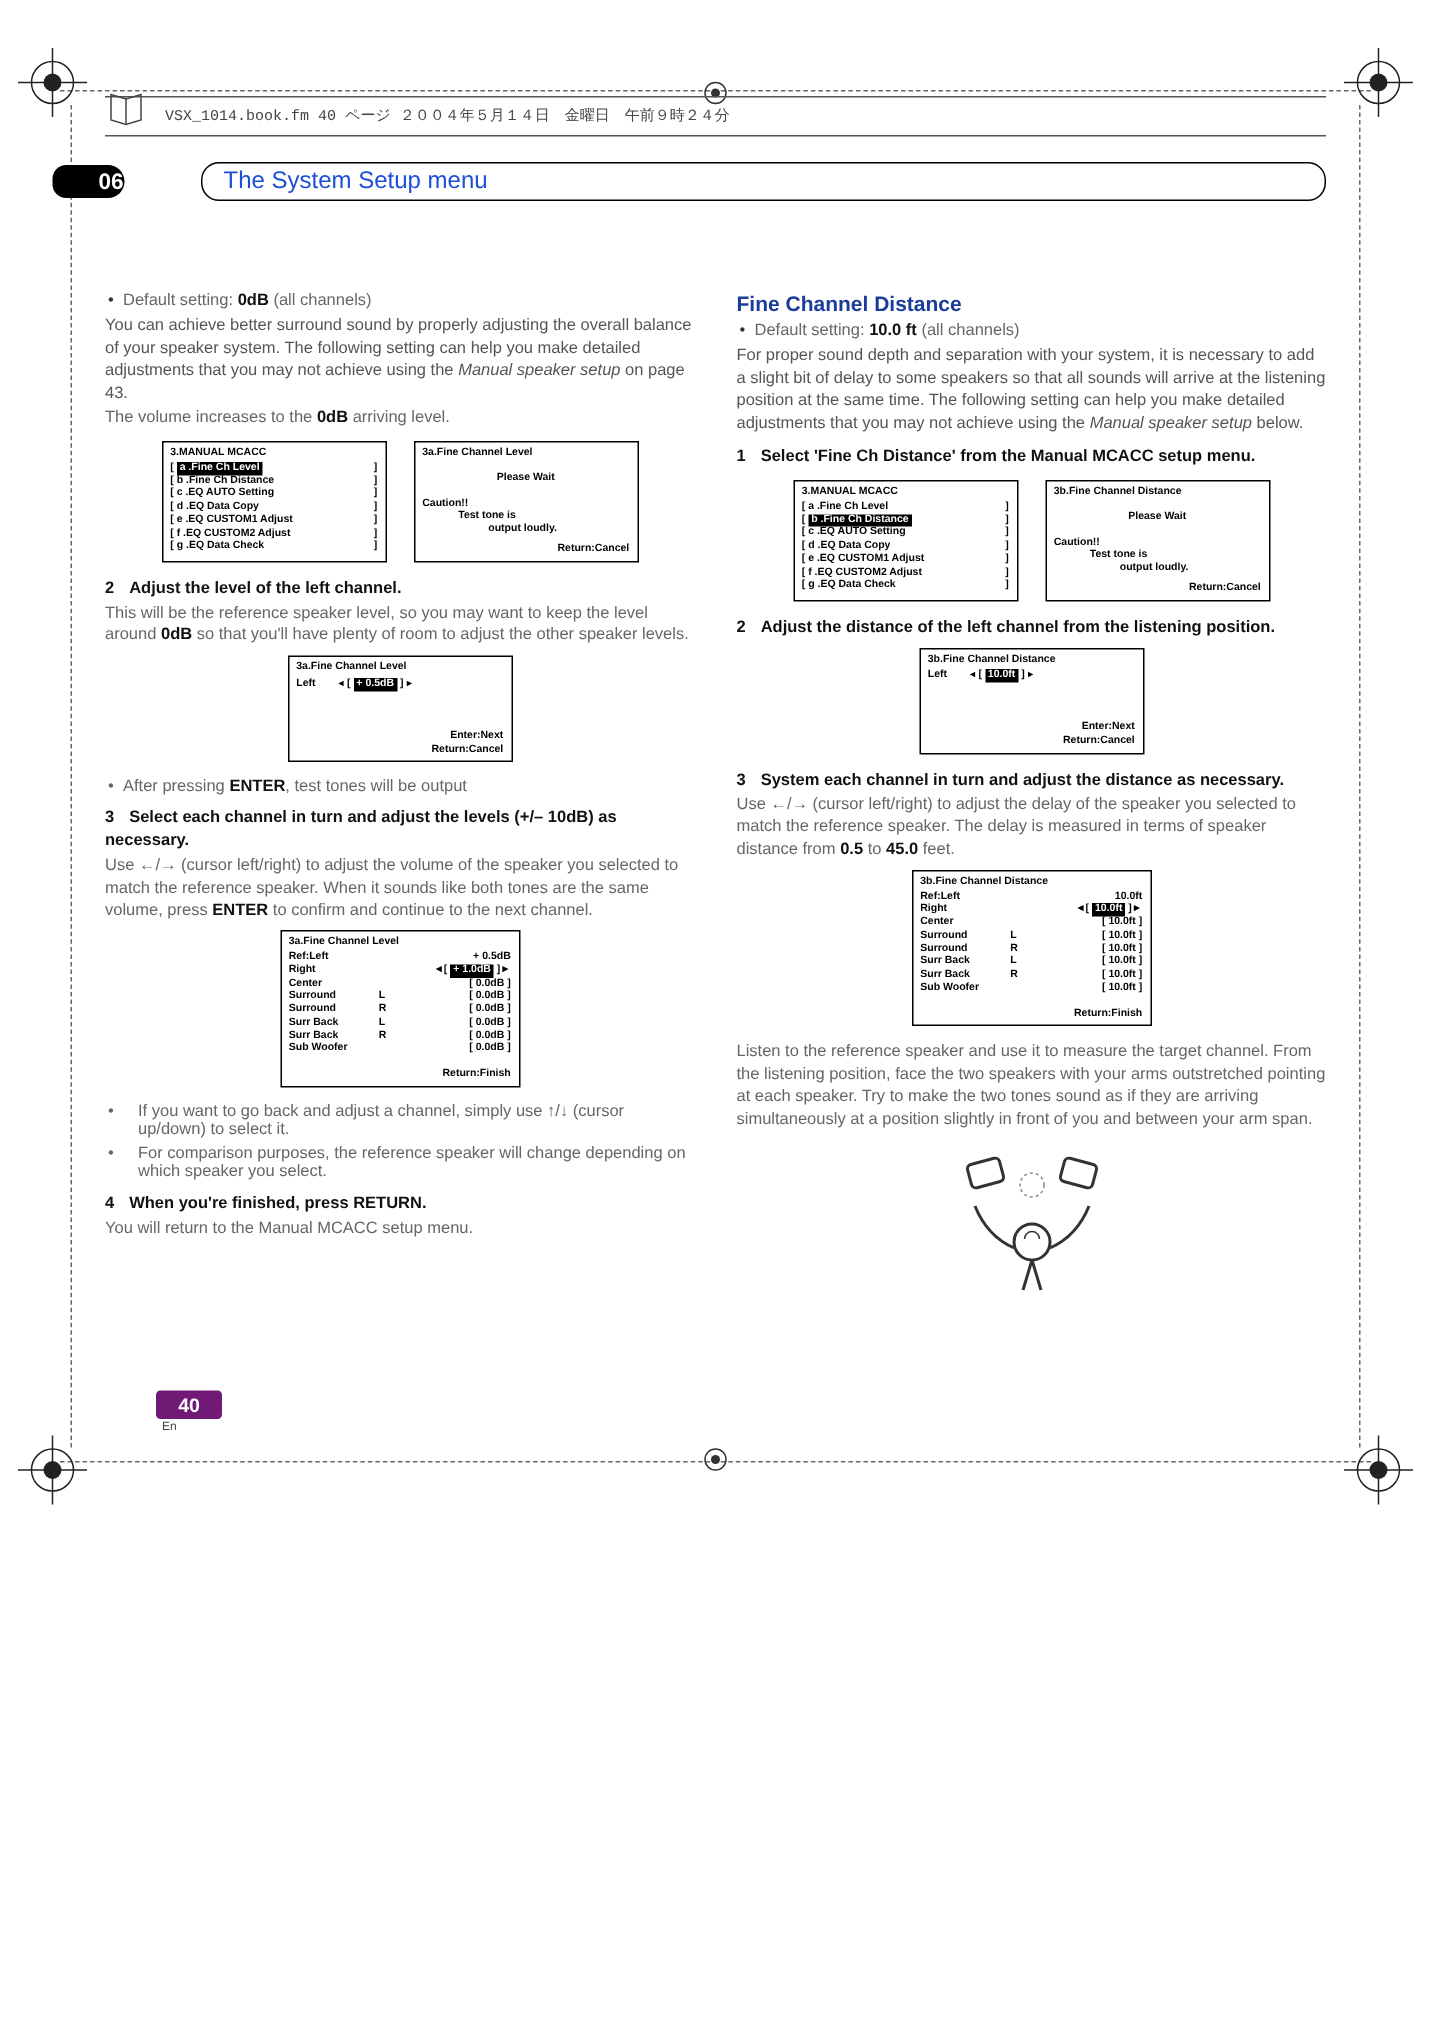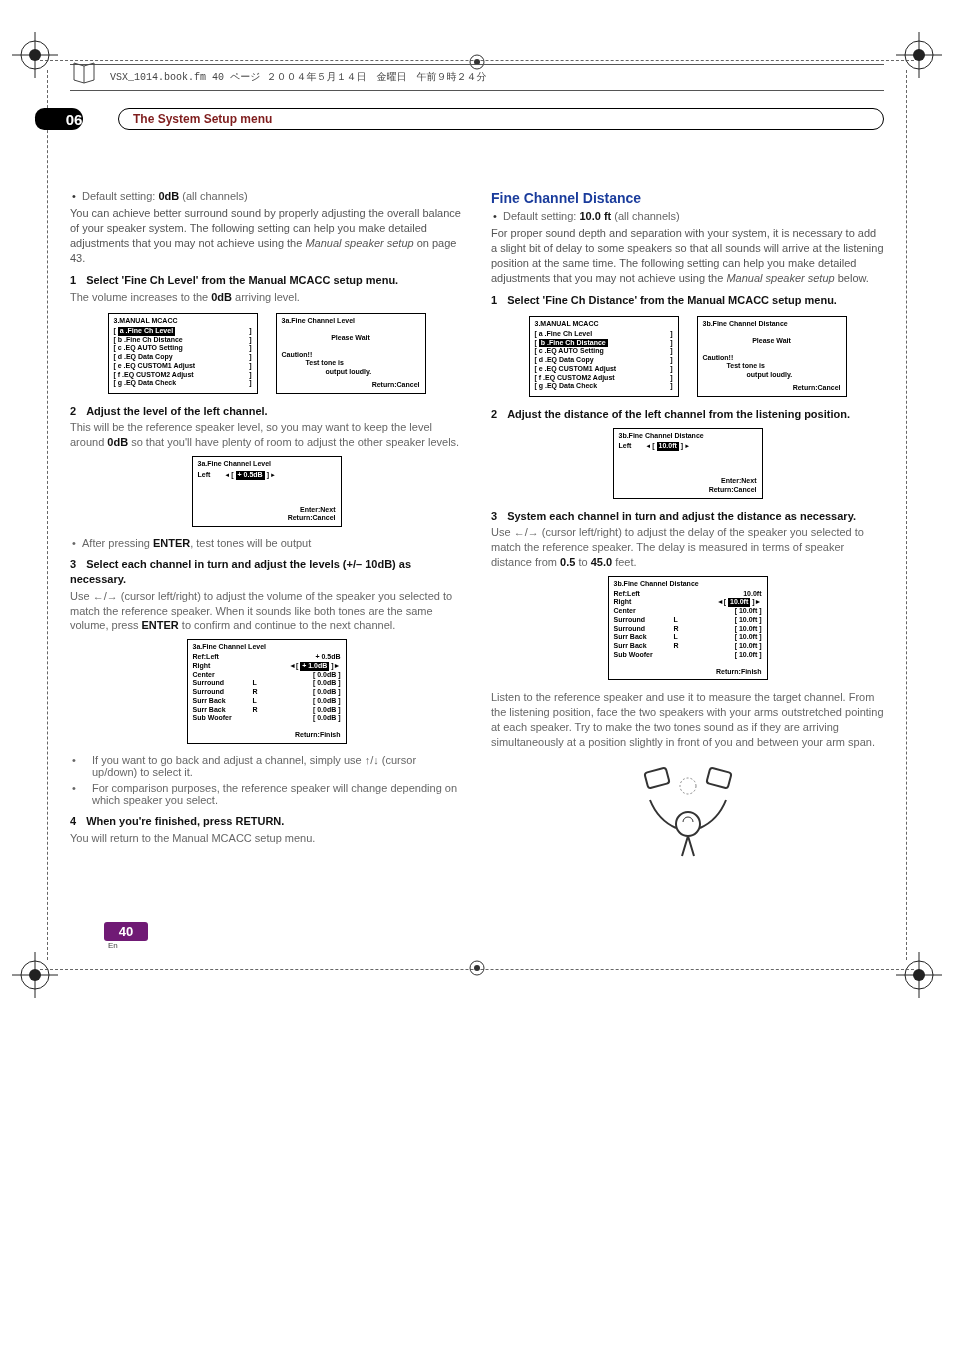--- a/index.html
+++ b/index.html
@@ -40,42 +40,42 @@
   .top-bar:after{ bottom:0; }
   .top-bar-icon {
     position:absolute; left:0; top:-6px; width:28px; height:28px;
   }
 
   .page {
     margin: 18px 70px 0 70px;
   }
 
   .chapter-row {
-    display:flex; align-items:center; gap:0;
+    display:flex; align-items:center; gap:16px;
     margin-bottom: 60px;
   }
   .chapter-pill {
     background:#000; color:#fff; font-weight:bold;
     border-radius: 10px 10px 10px 10px;
     width: 48px; height: 22px; display:flex; align-items:center; justify-content:center;
     font-size: 15px;
     position: relative;
     left: -35px;
     padding-left: 30px;
     border-top-right-radius: 12px;
     border-bottom-right-radius: 12px;
   }
   .chapter-title-wrap {
     border: 1px solid #000;
     border-radius: 12px;
     padding: 3px 28px 3px 14px;
     flex: 1;
   }
   .chapter-title {
-    font-size: 12px; font-weight: bold; color:#7f1d1d;
+    font-size: 16px; font-weight: normal; color:#1d4ed8;
   }
 
   .cols {
     display:flex; gap:28px;
   }
   .col { flex:1; min-width:0; }
 
   h2.blue {
     color: #1a3c9c;
     font-size: 14px;
@@ -197,21 +197,20 @@
   <div class="cols">
 
     <div class="col">
       <div class="bullet">
         <span class="grey">Default setting: </span><b>0dB</b><span class="grey"> (all channels)</span>
       </div>
       <p class="body">
         <span>You can achieve better surround sound by properly adjusting the overall balance of your speaker system. The following setting can help you make detailed adjustments that you may not achieve using the </span><span class="ital">Manual speaker setup</span><span> on page 43.</span>
       </p>
 
-      <p class="step-head"><span class="num">1</span><span>Select 'Fine Ch Level' from the Manual MCACC setup menu.</span></p>
       <p class="grey"><span>The volume increases to the </span><b>0dB</b><span> arriving level.</span></p>
 
       <div class="screen-row">
         <div class="screen">
           <div class="title">3.MANUAL MCACC</div>
           <div class="menu-row"><span>[ </span><span class="hl">a .Fine Ch Level</span><span class="arr"> ]</span></div>
           <div class="menu-row"><span>[ </span><span>b .Fine Ch Distance</span><span class="arr"> ]</span></div>
           <div class="menu-row"><span>[ </span><span>c .EQ AUTO Setting</span><span class="arr"> ]</span></div>
           <div class="menu-row"><span>[ </span><span>d .EQ Data Copy</span><span class="arr"> ]</span></div>
           <div class="menu-row"><span>[ </span><span>e .EQ CUSTOM1 Adjust</span><span class="arr"> ]</span></div>

